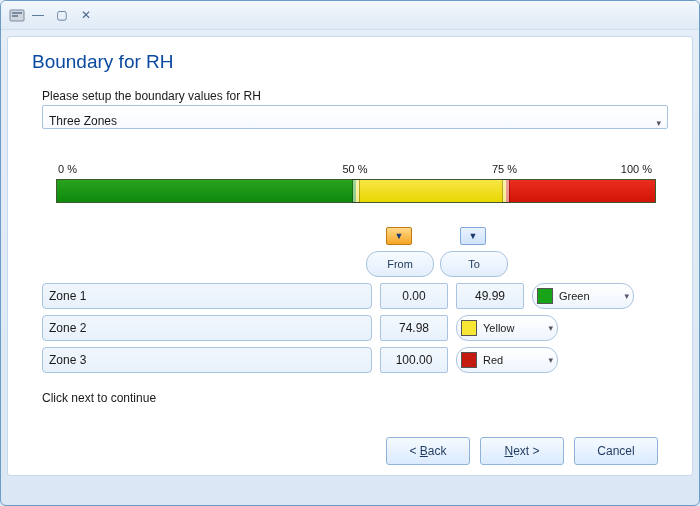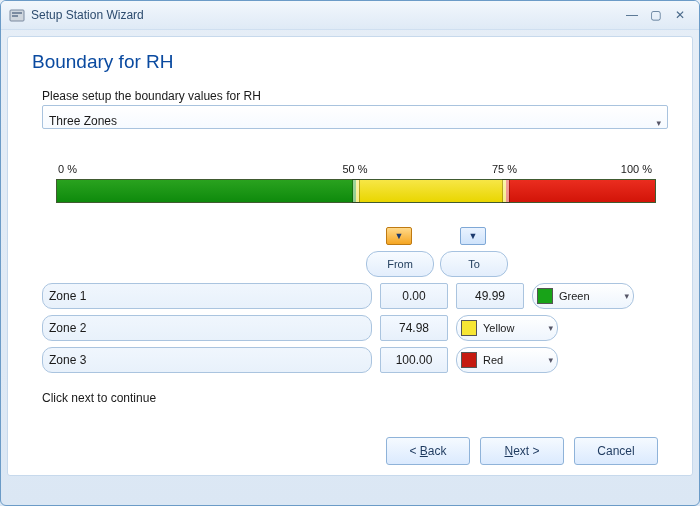--- a/index.html
+++ b/index.html
@@ -34,21 +34,21 @@
     .hdr-row,.z-row{display:flex;gap:8px;align-items:center;margin-bottom:6px}
     .spacer-name{width:316px}
     .cell-btn{width:66px;height:24px;border:1px solid #a6c2e0;border-radius:12px;
               background:linear-gradient(#f7fbff,#e3eefc);display:flex;align-items:center;
               justify-content:center;font-size:11px;color:#24405f}
     .color-cell{width:92px}
     .arrow-btn{width:24px;height:16px;border:1px solid;border-radius:2px;
                display:inline-flex;align-items:center;justify-content:center;font-size:9px;margin:0 auto 6px}
     .arrow-from{background:linear-gradient(#ffd98a,#f5a623);border-color:#bf7a12;color:#1c3a6e}
     .arrow-to{background:linear-gradient(#eaf3ff,#cfe3fb);border-color:#7fa8d6;color:#1c3a6e}
-    .zone-name{width:316px;height:24px;border:1px solid #aac4df;border-radius:10px;padding:0 6px;display:flex;align-items:center;
+    .zone-name{width:316px;height:24px;border:1px solid #aac4df;border-radius:4px;padding:0 6px;display:flex;align-items:center;
                background:linear-gradient(#f0f6fd,#e8f1fb);font-size:12px}
     .val{width:66px;height:24px;border:1px solid #aac4df;border-radius:2px;background:linear-gradient(#f4f9ff,#e7f0fb);
          display:flex;align-items:center;justify-content:center;font-size:12px}
     .color-combo{width:92px;height:24px;border:1px solid #aac4df;border-radius:12px;background:linear-gradient(#fff,#eef5fd);
                  display:flex;align-items:center;padding:0 4px;gap:6px}
     .swatch{width:14px;height:14px;border:1px solid #555}
     .sw-green{background:#18a318}.sw-yellow{background:#f7e634}.sw-red{background:#c51a10}
     .color-combo .name{flex:1;font-size:11px}
     .color-combo .caret{font-size:9px;color:#556}
     .hint{margin-top:18px;font-size:12px}
@@ -62,21 +62,20 @@
 <body>
 
 <div class="titlebar">
   <span class="app-icon">
     <svg viewBox="0 0 16 16" width="16" height="16">
       <rect x="1" y="3" width="14" height="11" rx="1" fill="#cfd6de" stroke="#7a8aa0"></rect>
       <rect x="3" y="5" width="10" height="2" fill="#7a8aa0"></rect>
       <rect x="3" y="8" width="6" height="2" fill="#7a8aa0"></rect>
     </svg>
   </span>
-  <span class="title">Setup Station Wizard</span>
   <div class="win-ctrls">
     <span class="win-btn">—</span>
     <span class="win-btn">▢</span>
     <span class="win-btn">✕</span>
   </div>
 </div>
 
 <div class="surface">
   <div class="page-title">Boundary for RH</div>
 

